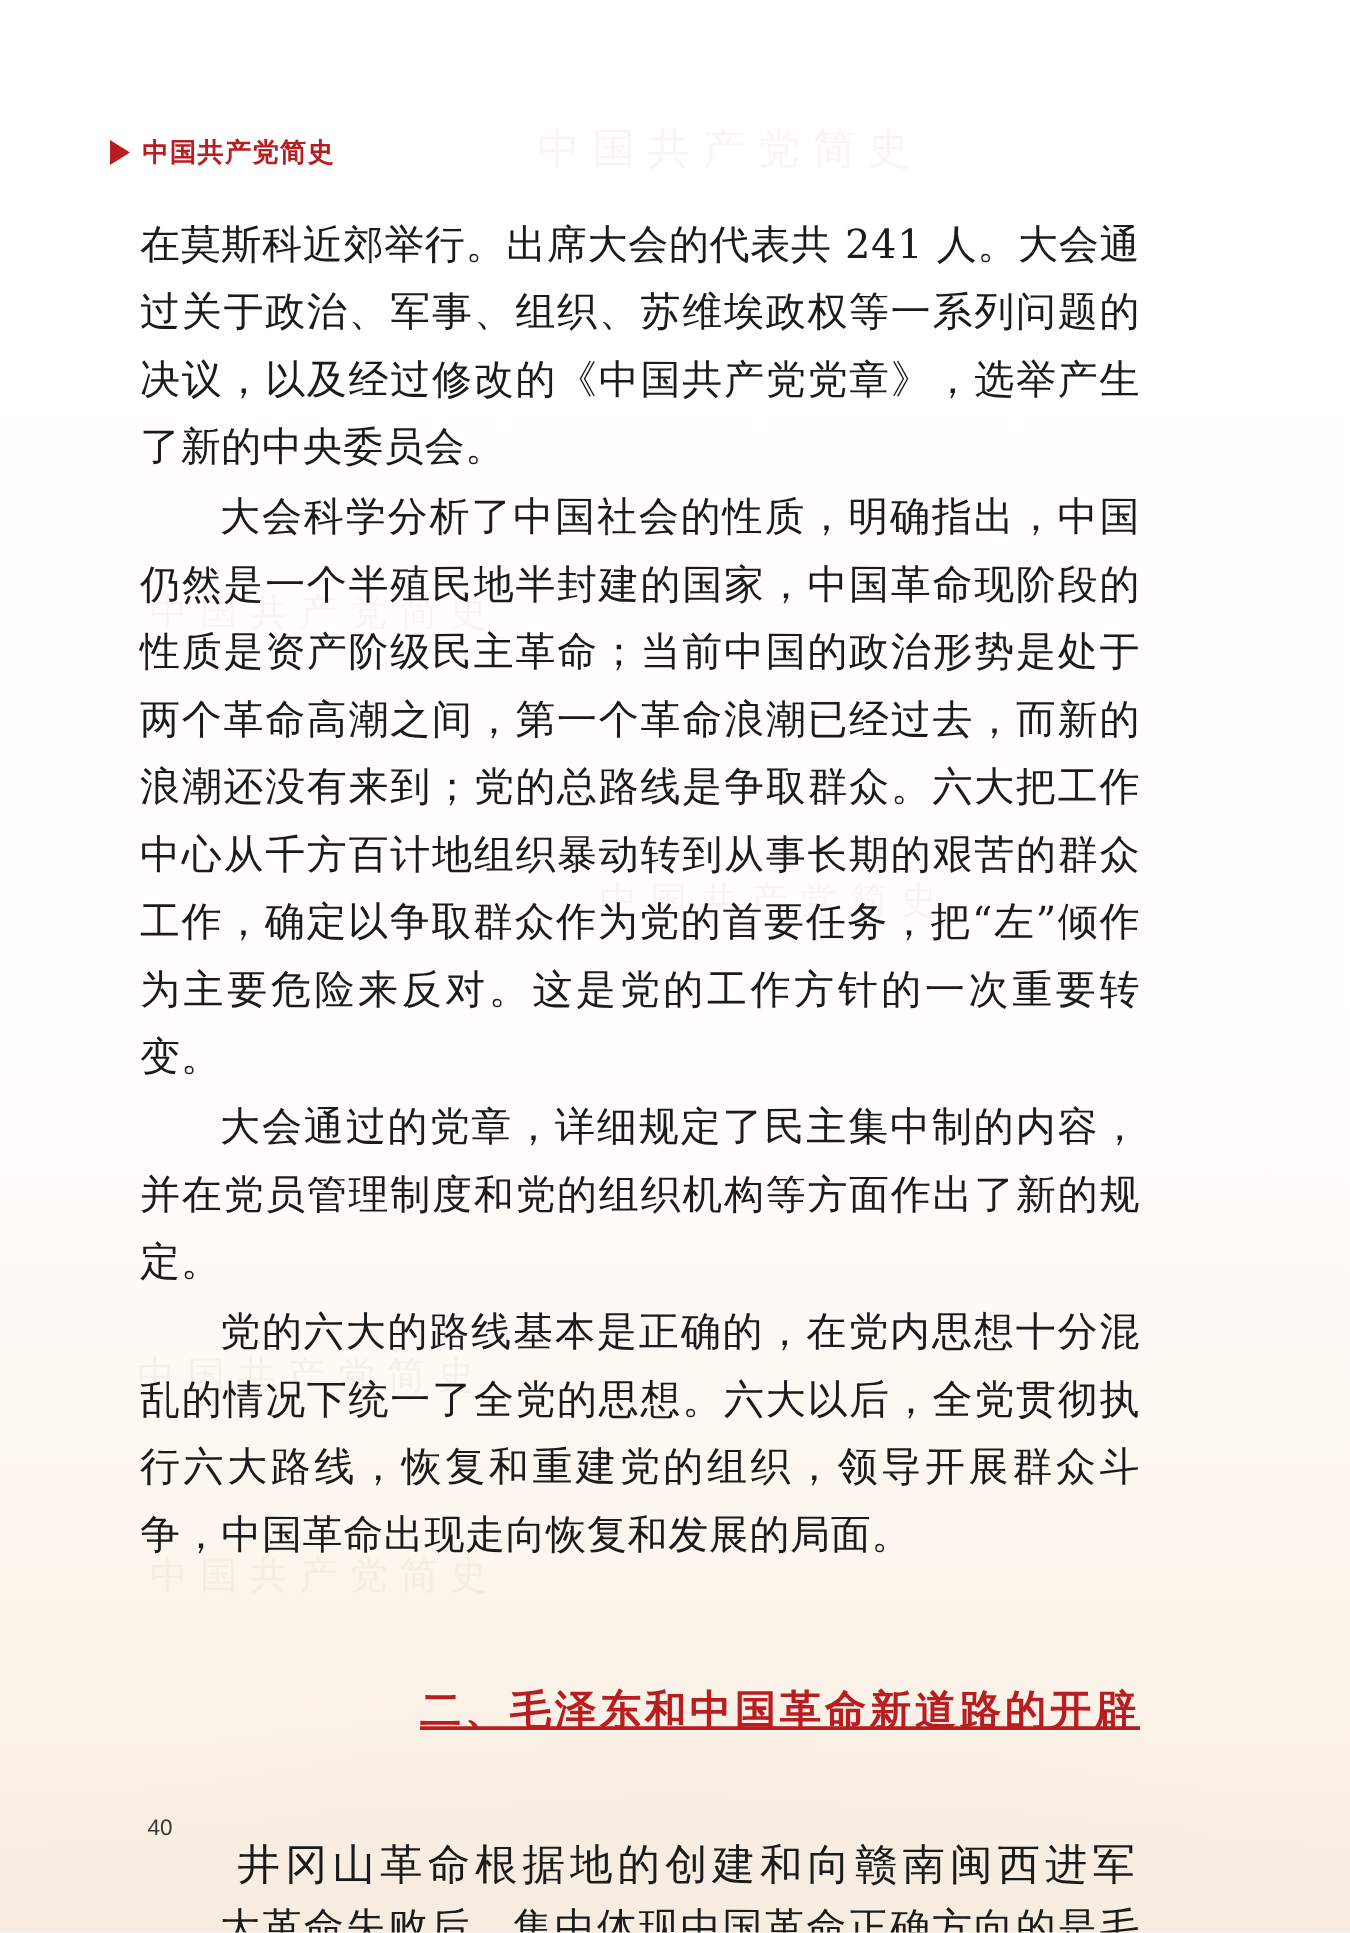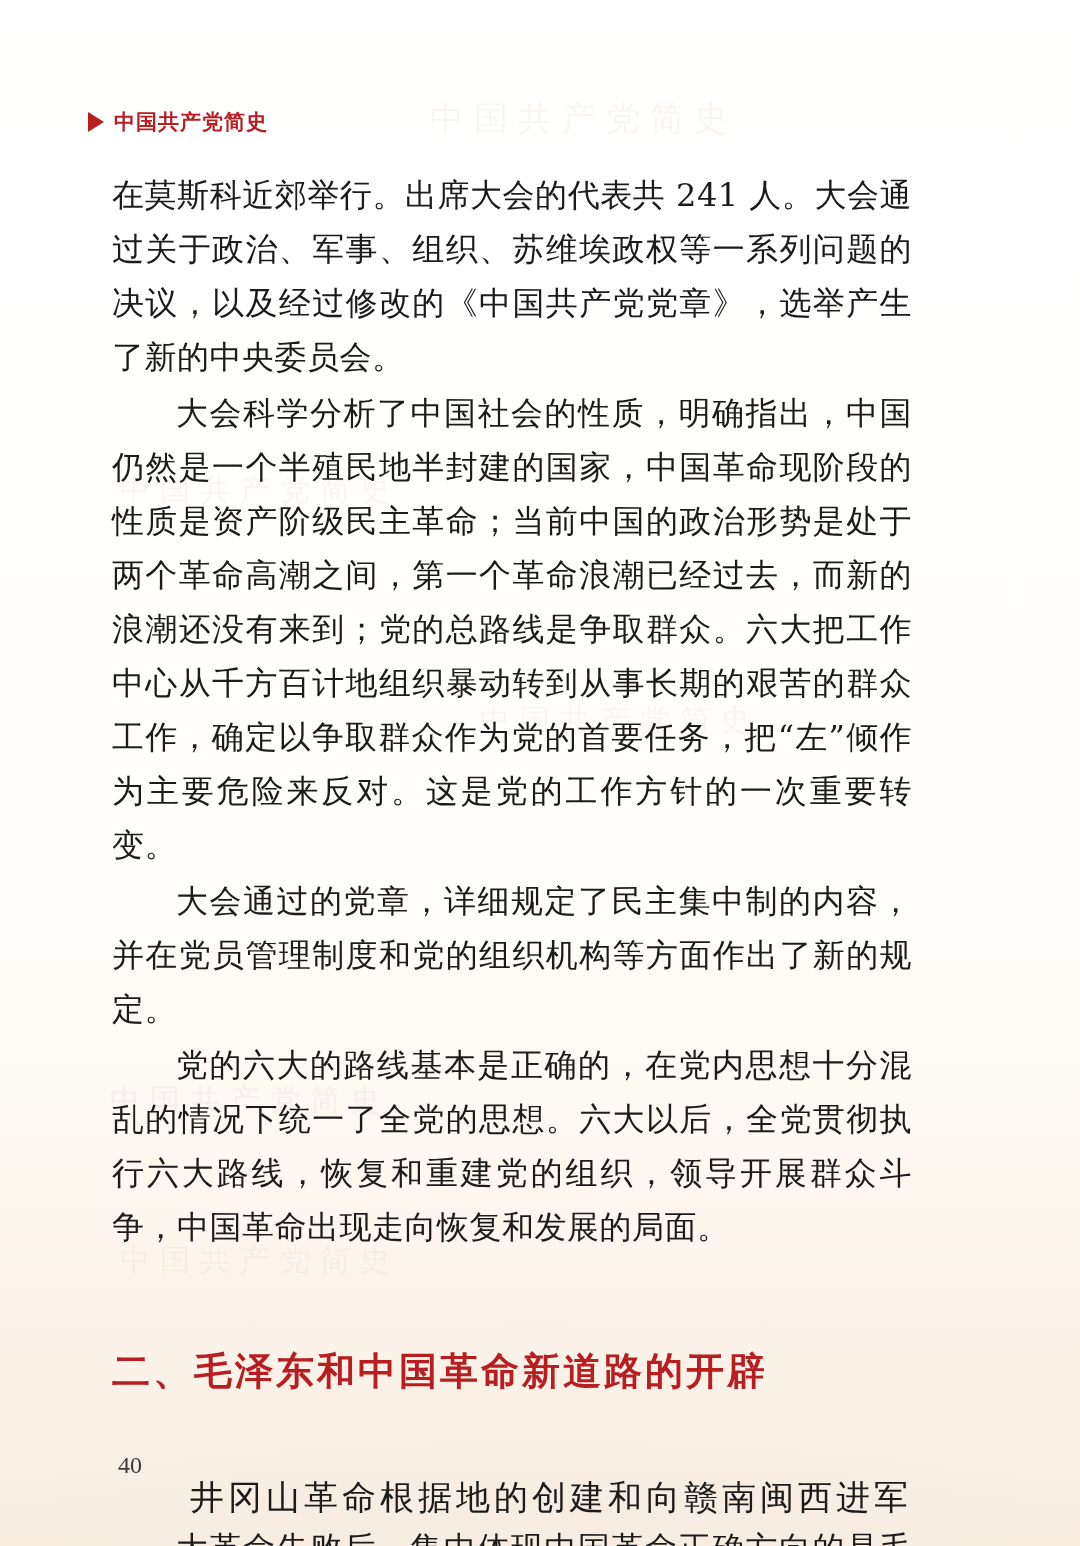--- a/index.html
+++ b/index.html
@@ -74,42 +74,43 @@
     line-height: 54px;
     color: #1b1b1b;
     text-align: justify;
     text-justify: inter-ideograph;
     letter-spacing: 0.5px;
   }
   p.indent { text-indent: 64px; }
 
   .section-title {
     margin-top: 92px;
-    text-align: left;
+    text-align: right;
     font-family: "DejaVu Sans", "Liberation Sans", sans-serif;
-    font-size: 38px;
+    font-size: 33px;
     font-weight: 700;
     color: #b81d22;
     letter-spacing: 3px;
+    text-decoration: underline;
   }
   .sub-title {
     margin-top: 78px;
     text-align: right;
     font-size: 34px;
     color: #1b1b1b;
     letter-spacing: 4px;
   }
   .after-sub { margin-top: 54px; }
 
   .page-number {
     position: absolute;
     left: 118px;
     top: 1452px;
-    font-family: Liberation Serif, serif;
-    font-size: 24px;
+    font-family: Liberation Sans, sans-serif;
+    font-size: 18px;
     color: #3a3a3a;
   }
 </style>
 </head>
 <body>
 
 <div class="page">
 
   <div class="ghost g1">中国共产党简史</div>
   <div class="ghost g2">中国共产党简史</div>

